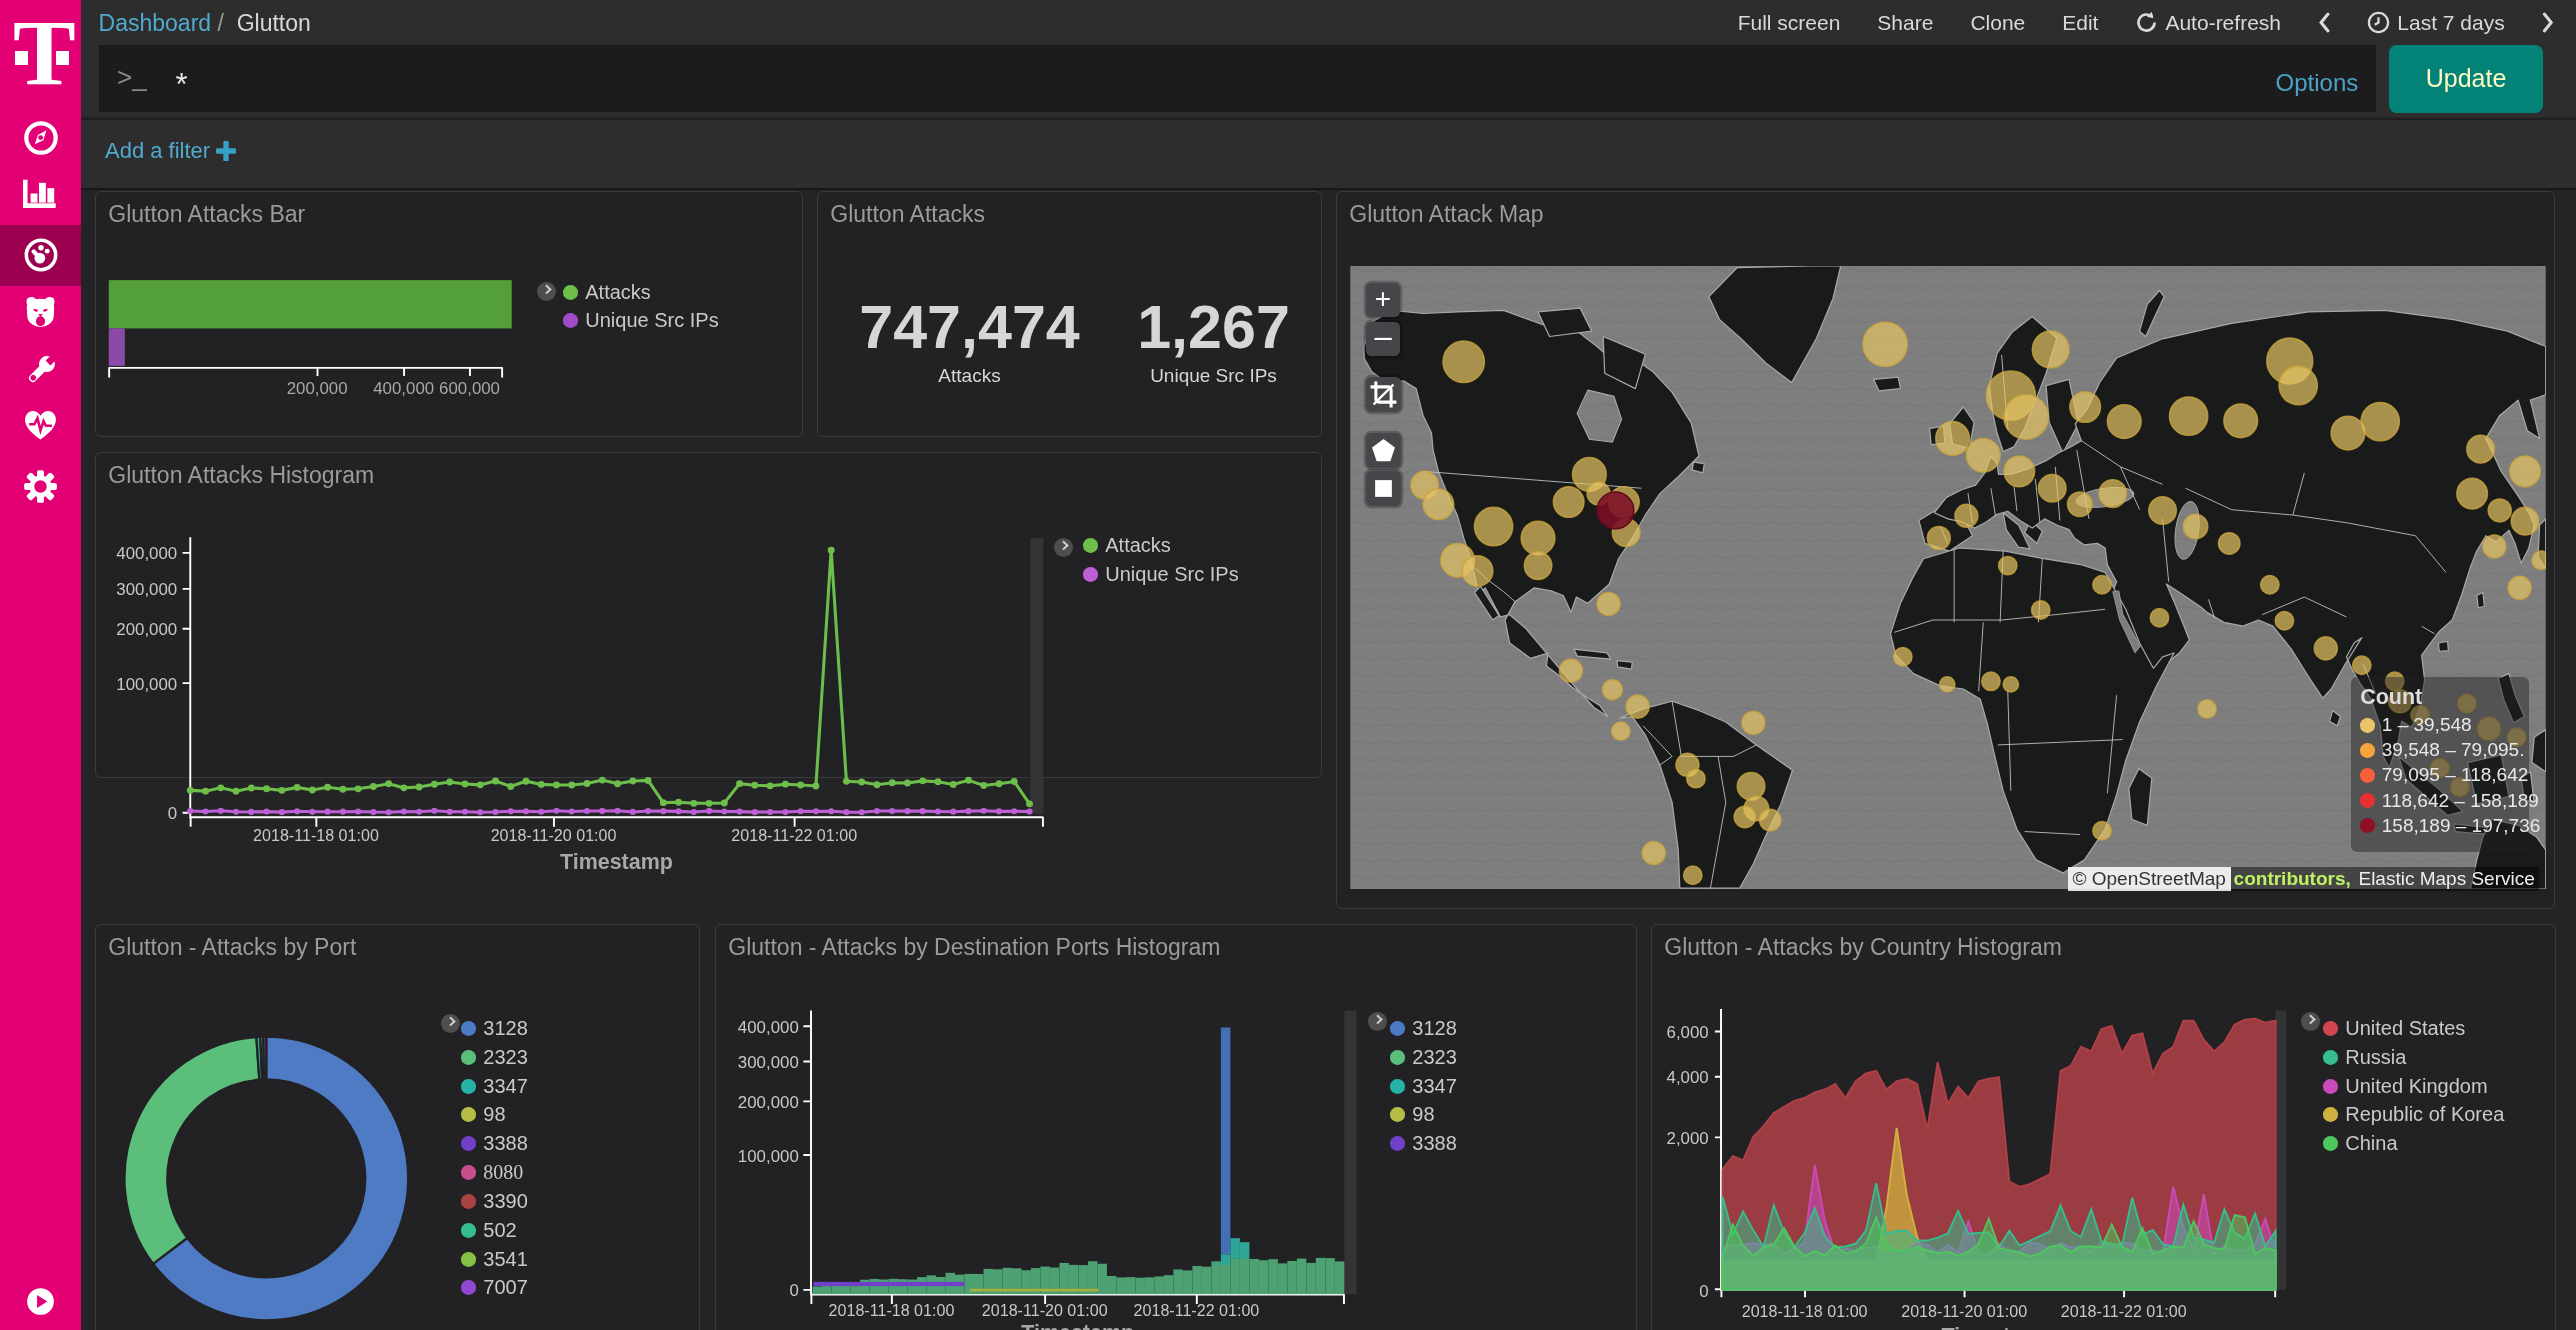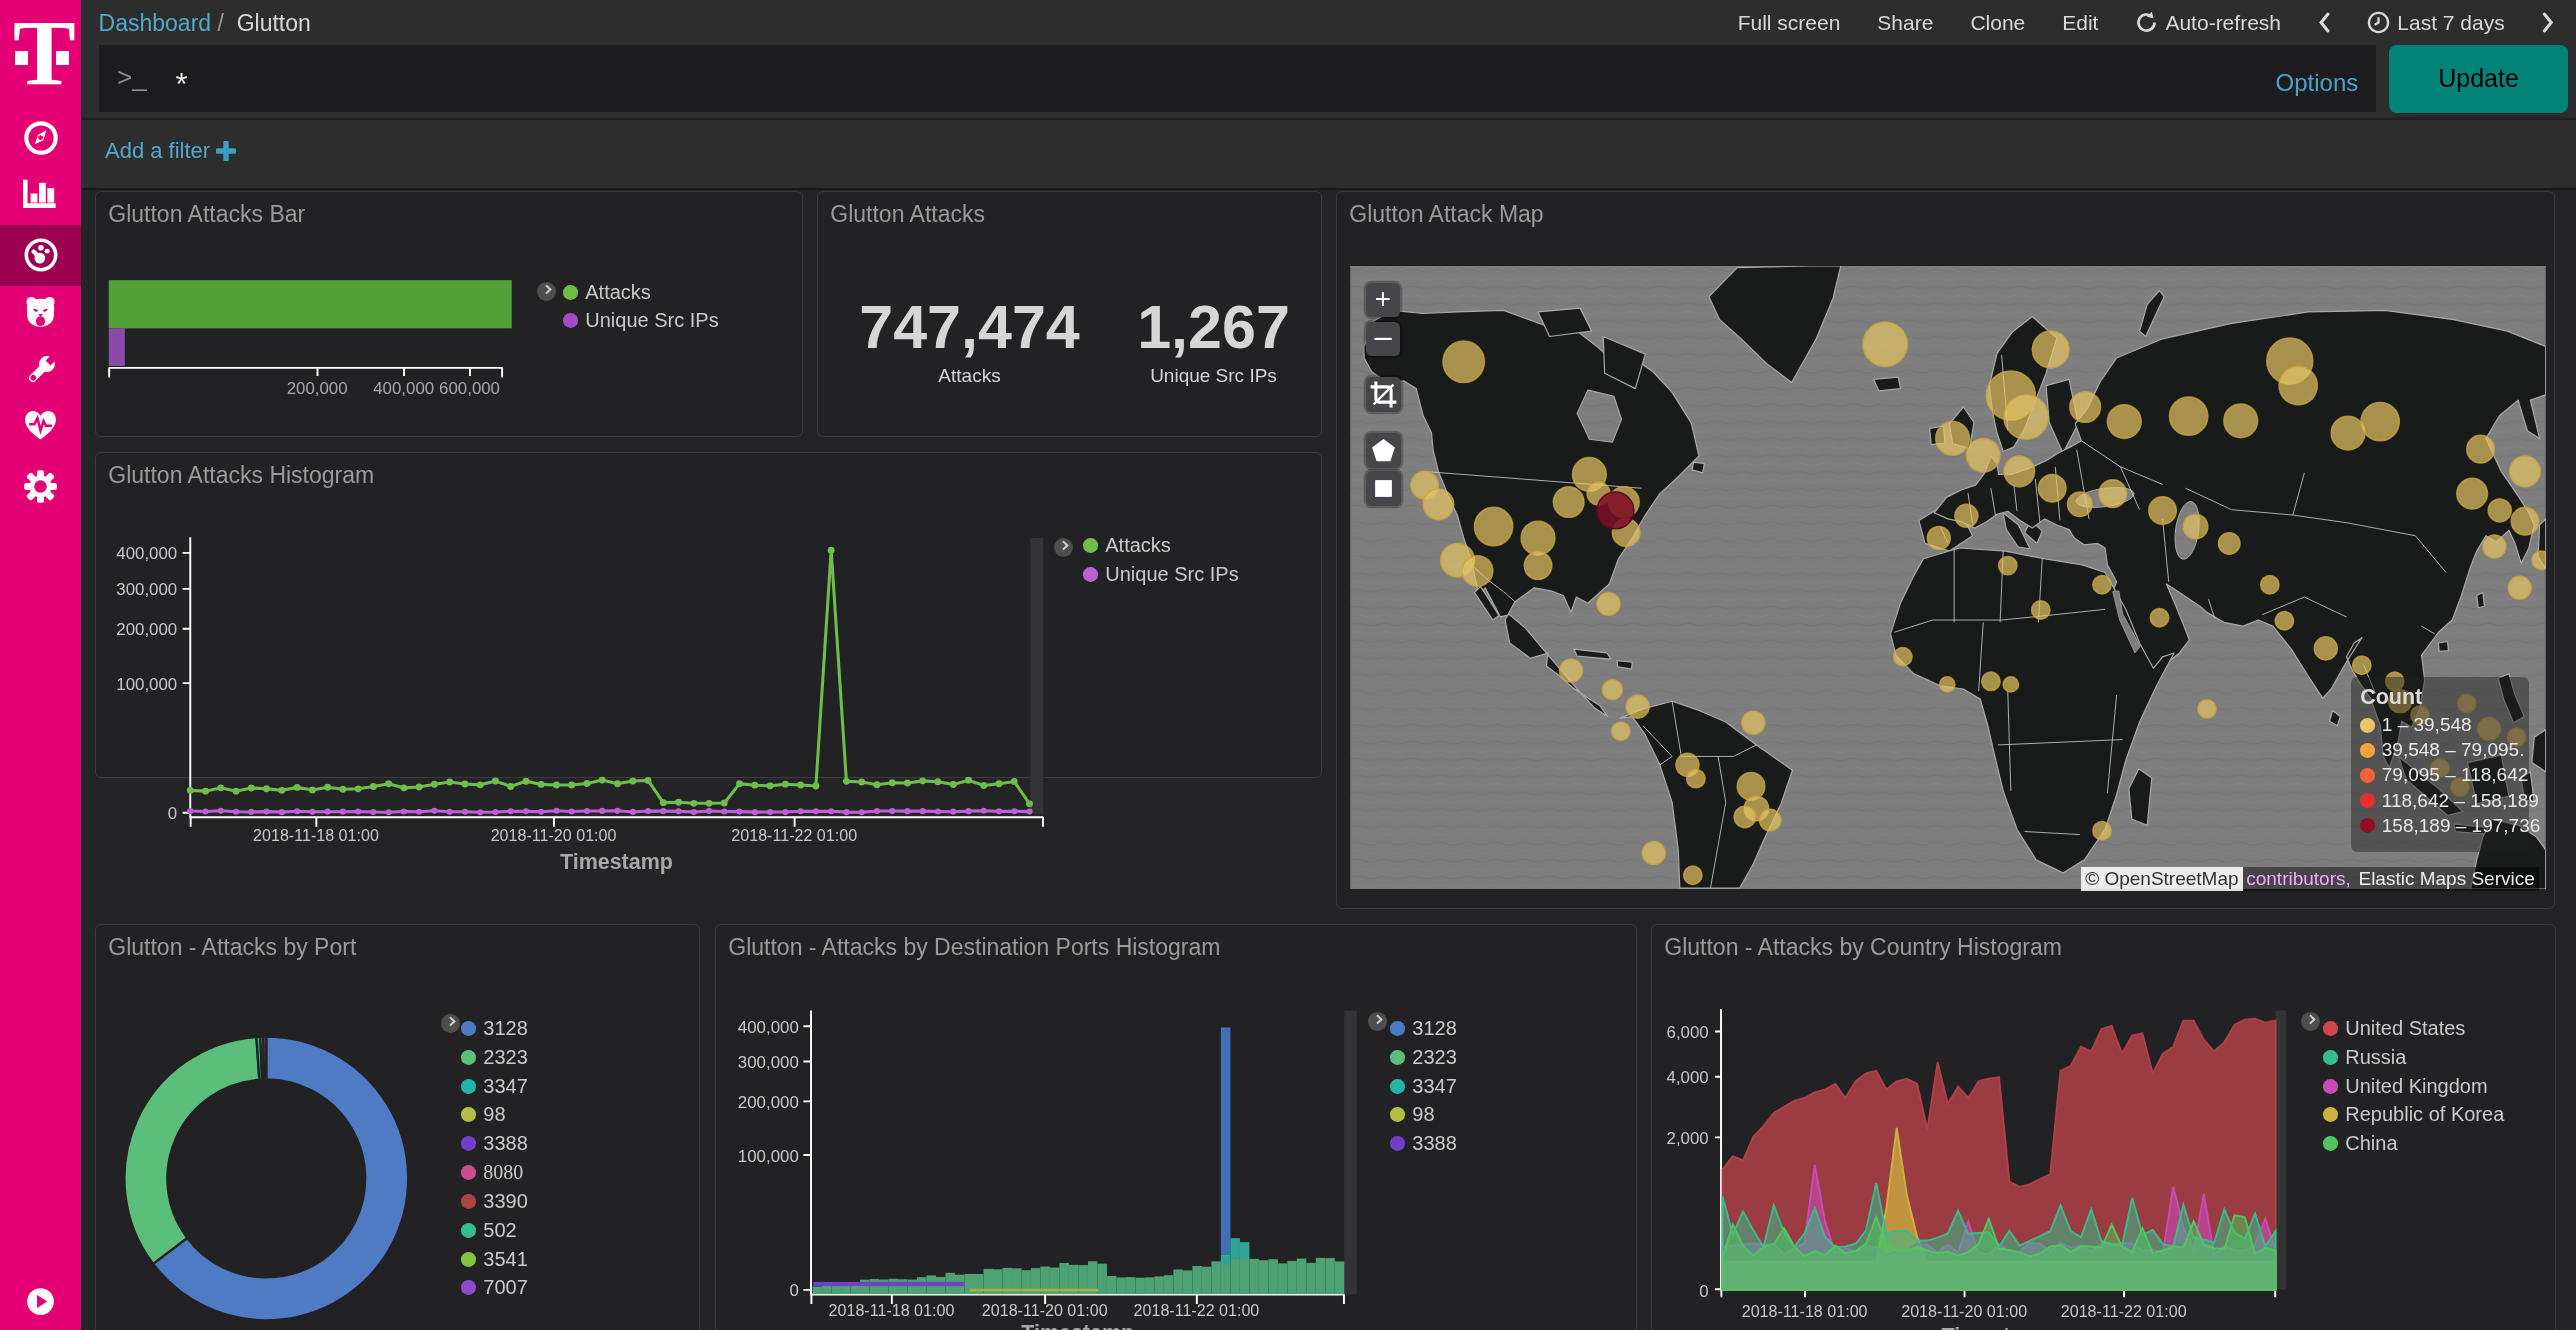--- a/index.html
+++ b/index.html
@@ -12,22 +12,22 @@
   #sb-active { left:0; top:225px; width:81px; height:61px; background:#9b0051; }
   .sbicon { left:0; width:81px; text-align:center; }
   
   #topbar { left:81px; top:0; width:2496px; height:45px; background:#2d2d2e; }
   #querysec { left:81px; top:45px; width:2496px; height:72px; background:#2d2d2e; }
   #queryinput { left:17.6px; top:0px; width:2277px; height:67px; background:#1c1c1e; }
   #filterbar { left:81px; top:119px; width:2496px; height:71px; background:#2d2d2e; border-top:1.5px solid #1d1d1f; border-bottom:2.3px solid #171719; }
   .crumb { font-size:23px; color:#d8d8d8; }
   a.link { color:#51a9cc; text-decoration:none; }
   #menu { right:23px; top:0; height:45px; display:flex; align-items:center; gap:37px; color:#d9d9d9; font-size:21px; }
-  #updatebtn { left:2308px; top:0px; width:179px; height:68px; background:#038378; border-radius:7.7px;
-     color:#000000; font-size:25px; text-align:center; line-height:66px; }
+  #updatebtn { left:2308px; top:0px; width:154px; height:68px; background:#038378; border-radius:7.7px;
+     color:#fef9c3; font-size:25px; text-align:center; line-height:66px; }
   
   .panel { background:#222225; border:1.5px solid #3b3b3f; border-radius:6.1px; }
   .ptitle { position:absolute; left:12.3px; top:9.2px; font-size:23px; color:#9b9b9b; white-space:nowrap; }
   .legrow { display:flex; align-items:center; gap:7.7px; color:#cacaca; font-size:20px; white-space:nowrap; }
   .dot { width:14.6px; height:14.6px; border-radius:50%; flex:0 0 auto; }
   .arrowbtn { width:19px; height:19px; border-radius:50%; background:#4e4e4e; position:relative; }
   .arrowbtn::after { content:""; position:absolute; left:6.1px; top:3.8px; width:5.4px; height:5.4px;
      border:2.7px solid #cfcfcf; border-left:none; border-bottom:none; transform:rotate(45deg); }
 </style>
 </head>
@@ -381,21 +381,21 @@
           <span style="width:14.6px;height:14.6px;border-radius:50%;background:#e63030;flex:0 0 auto;"></span>
           <span style="color:#e8e8e8;font-size:19px;white-space:nowrap;">118,642 – 158,189</span>
         </div>
         <div style="display:flex;align-items:center;gap:7px;margin-top:3.1px;">
           <span style="width:14.6px;height:14.6px;border-radius:50%;background:#8f1025;flex:0 0 auto;"></span>
           <span style="color:#e8e8e8;font-size:19px;white-space:nowrap;">158,189 – 197,736</span>
         </div>
       </div>
       <div class="abs" style="right:14.6px;top:675px;height:24.5px;display:flex;align-items:center;font-size:19px;white-space:nowrap;">
         <span style="background:rgba(255,255,255,0.85);color:#333;padding:0.8px 4.6px;">© OpenStreetMap</span>
-        <span style="background:rgba(0,0,0,0.45);color:#f0abfc;padding:0.8px 3.1px;">contributors,</span>
+        <span style="background:rgba(0,0,0,0.45);color:#bef264;padding:0.8px 3.1px;font-weight:bold;">contributors,</span>
         <span style="background:rgba(0,0,0,0.45);color:#eee;padding:0.8px 4.6px;">Elastic Maps Service</span>
       </div>
   </div>
   <div class="abs panel" id="p-hist" style="left:95px;top:452px;width:1227px;height:326px;">
     <div class="ptitle">Glutton Attacks Histogram</div>
     <svg class="abs" style="left:0;top:5.4px;" width="1224" height="448" viewBox="0 0 1597 584">
         <path d="M123 103 V468.5 H1236 M123 123.5 h-10 M123 170.5 h-10 M123 222.5 h-10 M123 293.5 h-10 M123 462.5 h-10 M287.5 468 v13 M597.5 468 v13 M911.5 468 v13 M123.5 468 v13 M1235.5 468 v13" stroke="#fff" stroke-width="2.5" fill="none"></path>
         <text x="106" y="132" font-size="22" fill="#c8c8c8" text-anchor="end">400,000</text>
         <text x="106" y="179" font-size="22" fill="#c8c8c8" text-anchor="end">300,000</text>
         <text x="106" y="231" font-size="22" fill="#c8c8c8" text-anchor="end">200,000</text>

